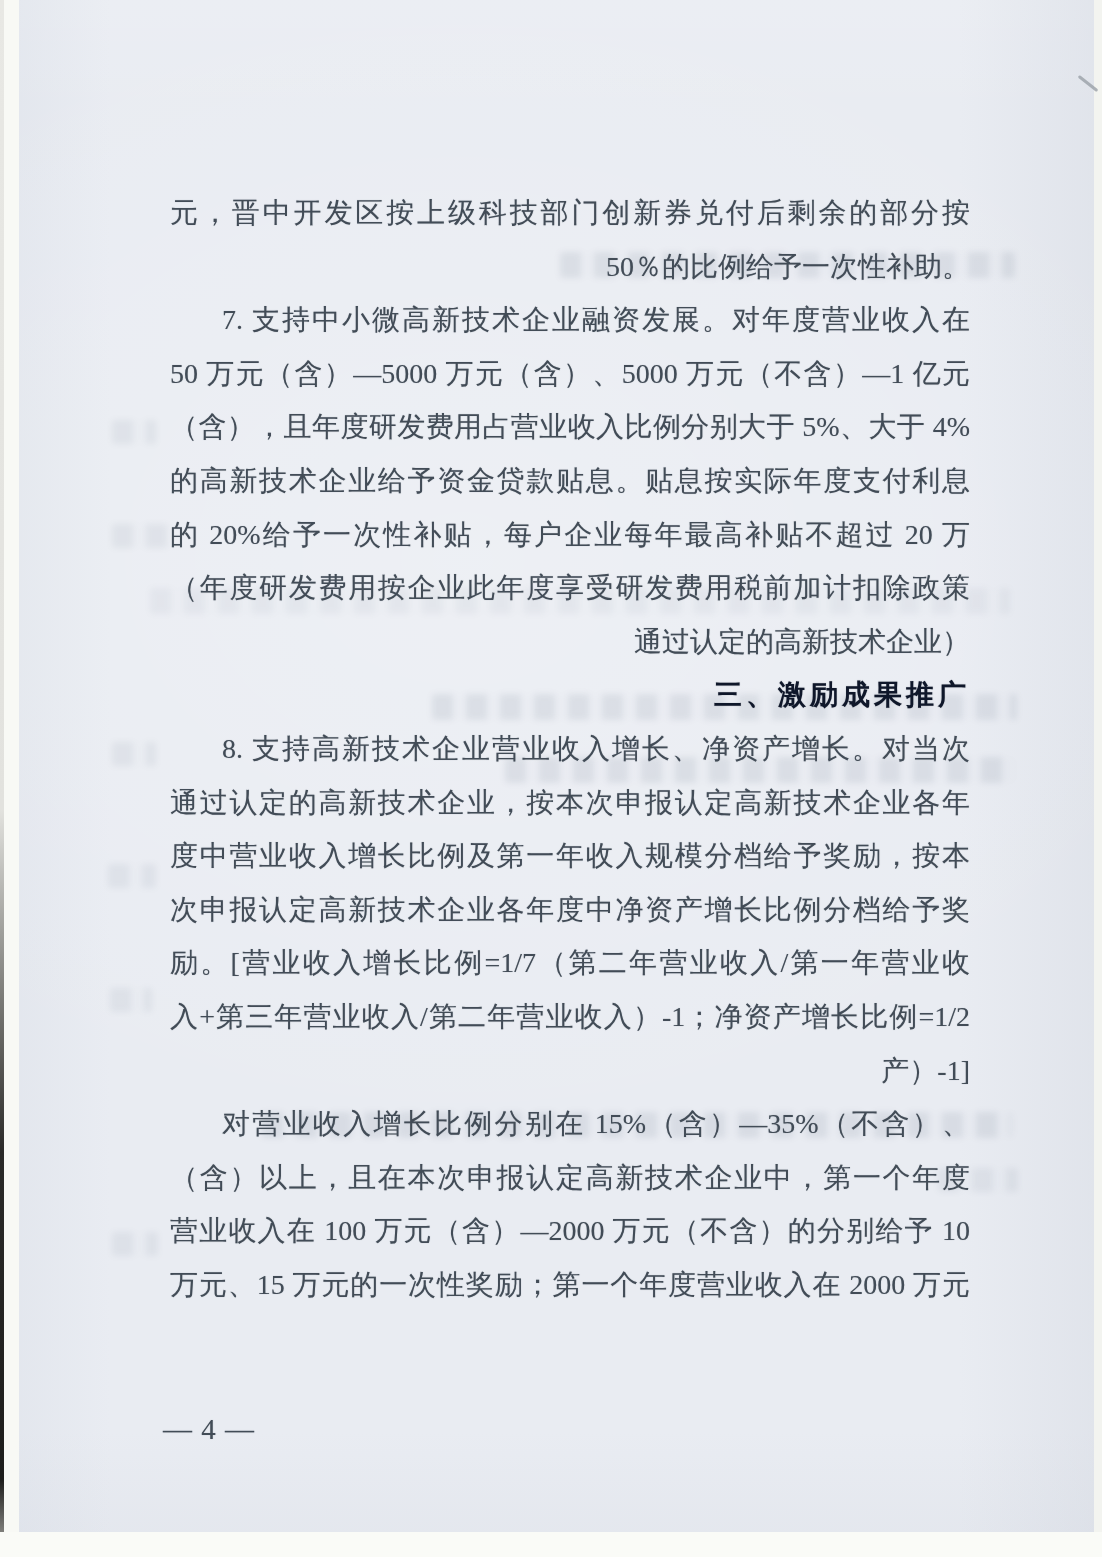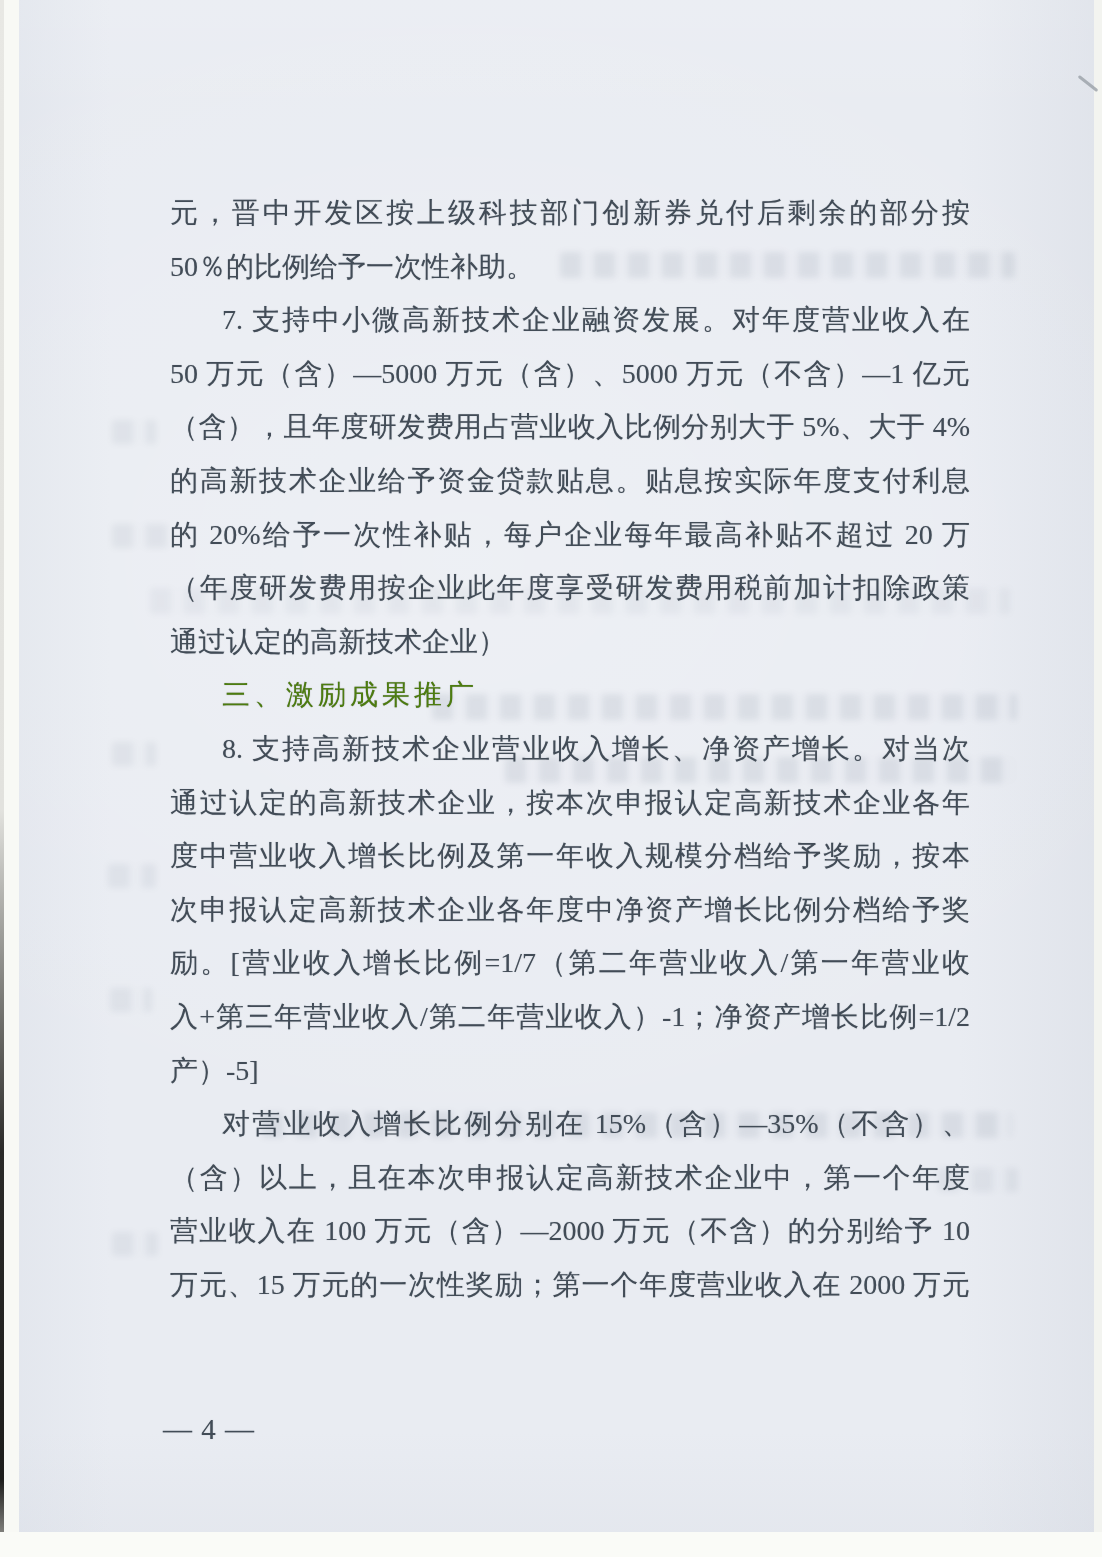--- a/index.html
+++ b/index.html
@@ -28,25 +28,25 @@
     background:repeating-linear-gradient(90deg, rgba(100,114,134,.30) 0 21px, rgba(100,114,134,.03) 21px 34px);}
   .ghost.faint{opacity:.22;}
   .ghost.sm{height:24px;opacity:.30;}
   
   .textcol{
     position:absolute;left:170px;top:186px;width:800px;
     color:#424c57;font-size:28px;line-height:53.6px;
     text-shadow:0 0 1px rgba(66,76,87,.38);
   }
   .line{height:53.6px;overflow:hidden;text-align:justify;text-align-last:justify;text-justify:inter-ideograph;}
-  .line.short{text-align:left;text-align-last:auto;}
+  .line.short{text-align:right;text-align-last:auto;}
   .line.ind{padding-left:52px;}
   .line.heading{
-    font-family:"Liberation Sans","DejaVu Sans",sans-serif;font-weight:400;
-    color:#4d7c0f;letter-spacing:4px;text-shadow:0 0 1px rgba(57,66,75,.5);
+    font-family:"Liberation Sans","DejaVu Sans",sans-serif;font-weight:700;
+    color:#0f172a;letter-spacing:4px;text-shadow:0 0 1px rgba(57,66,75,.5);
   }
   .pagenum{position:absolute;left:163px;top:1413px;font-size:29px;color:#424c57;
     letter-spacing:1px;text-shadow:0 0 1px rgba(66,76,87,.38);}
 </style>
 </head>
 <body>
 
 <div class="page">
 
   <div class="edge-left-white"></div>
@@ -78,21 +78,21 @@
     <div class="line">的 20%给予一次性补贴，每户企业每年最高补贴不超过 20 万元。</div>
     <div class="line">（年度研发费用按企业此年度享受研发费用税前加计扣除政策</div>
     <div class="line short">通过认定的高新技术企业）</div>
     <div class="line short ind heading">三、激励成果推广</div>
     <div class="line ind">8. 支持高新技术企业营业收入增长、净资产增长。对当次</div>
     <div class="line">通过认定的高新技术企业，按本次申报认定高新技术企业各年</div>
     <div class="line">度中营业收入增长比例及第一年收入规模分档给予奖励，按本</div>
     <div class="line">次申报认定高新技术企业各年度中净资产增长比例分档给予奖</div>
     <div class="line">励。[营业收入增长比例=1/7（第二年营业收入/第一年营业收</div>
     <div class="line">入+第三年营业收入/第二年营业收入）-1；净资产增长比例=1/2</div>
-    <div class="line short">产）-5]</div>
+    <div class="line short">产）-1]</div>
     <div class="line ind">对营业收入增长比例分别在 15%（含）—35%（不含）、35%</div>
     <div class="line">（含）以上，且在本次申报认定高新技术企业中，第一个年度</div>
     <div class="line">营业收入在 100 万元（含）—2000 万元（不含）的分别给予 10</div>
     <div class="line">万元、15 万元的一次性奖励；第一个年度营业收入在 2000 万元</div>
   </div>
 
   <div class="pagenum">— 4 —</div>
 
 </div>
 

